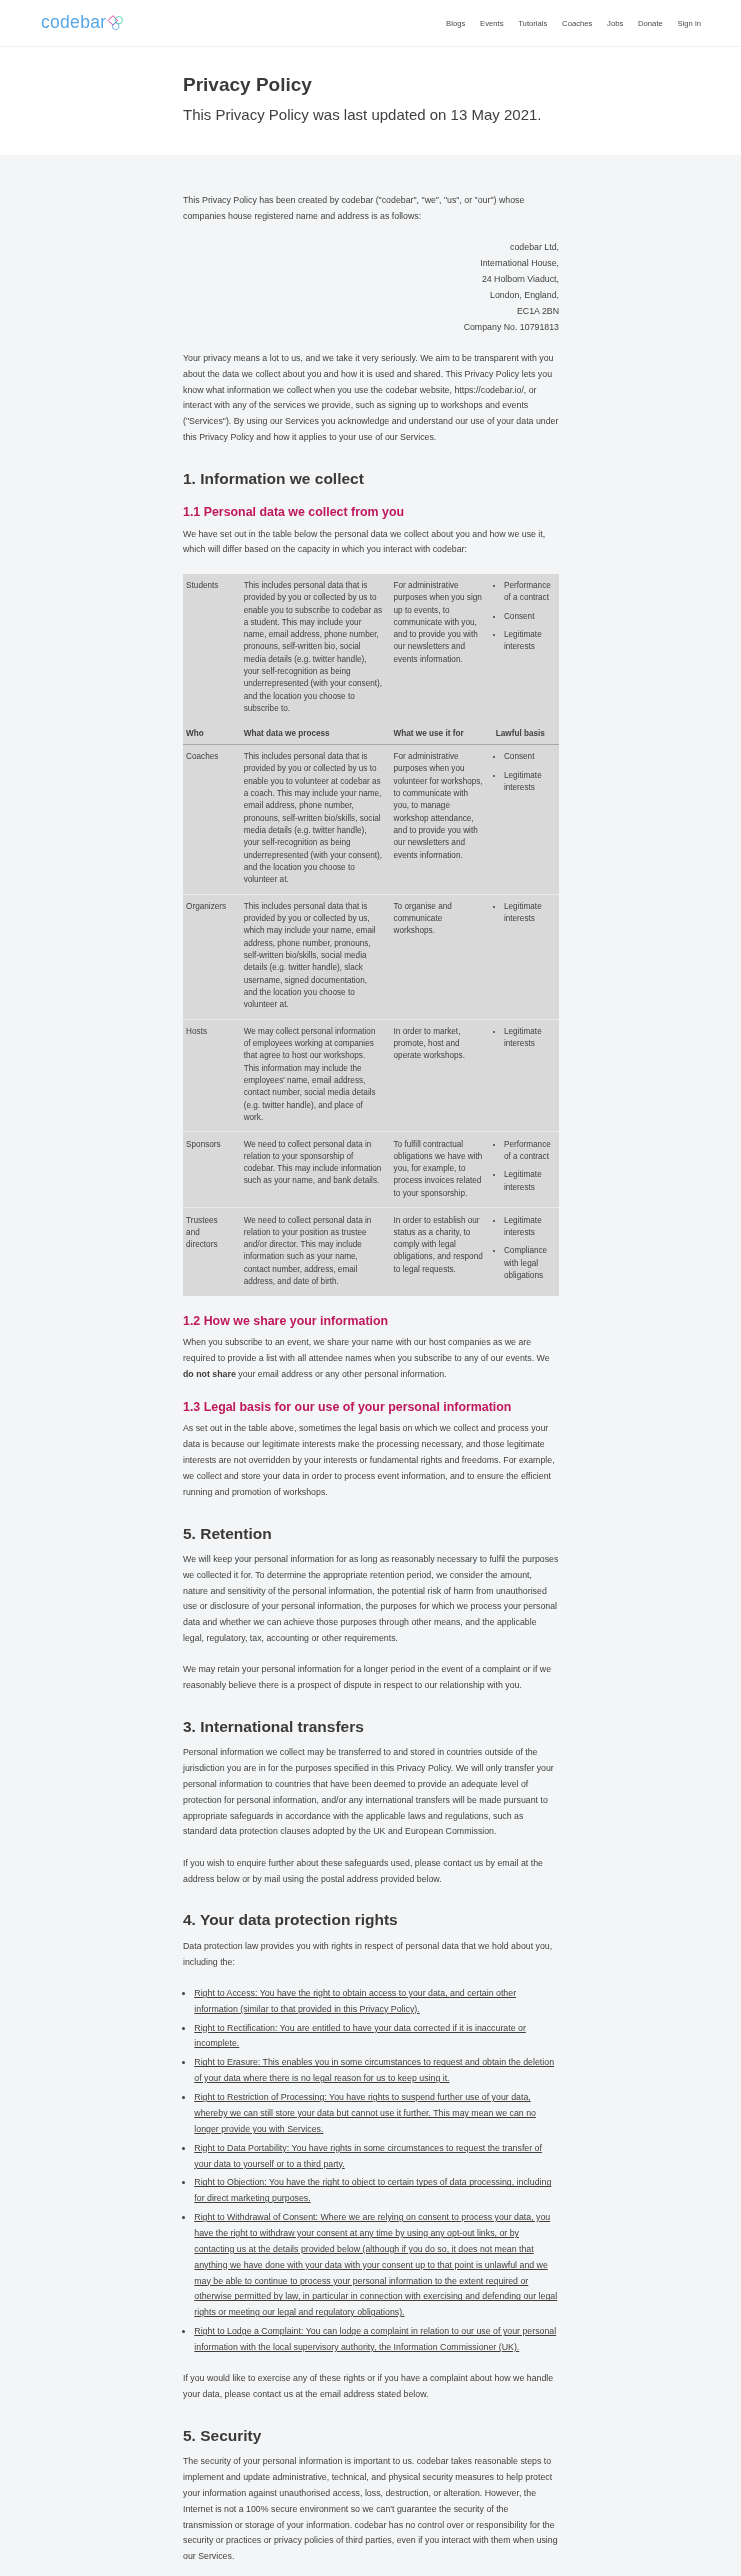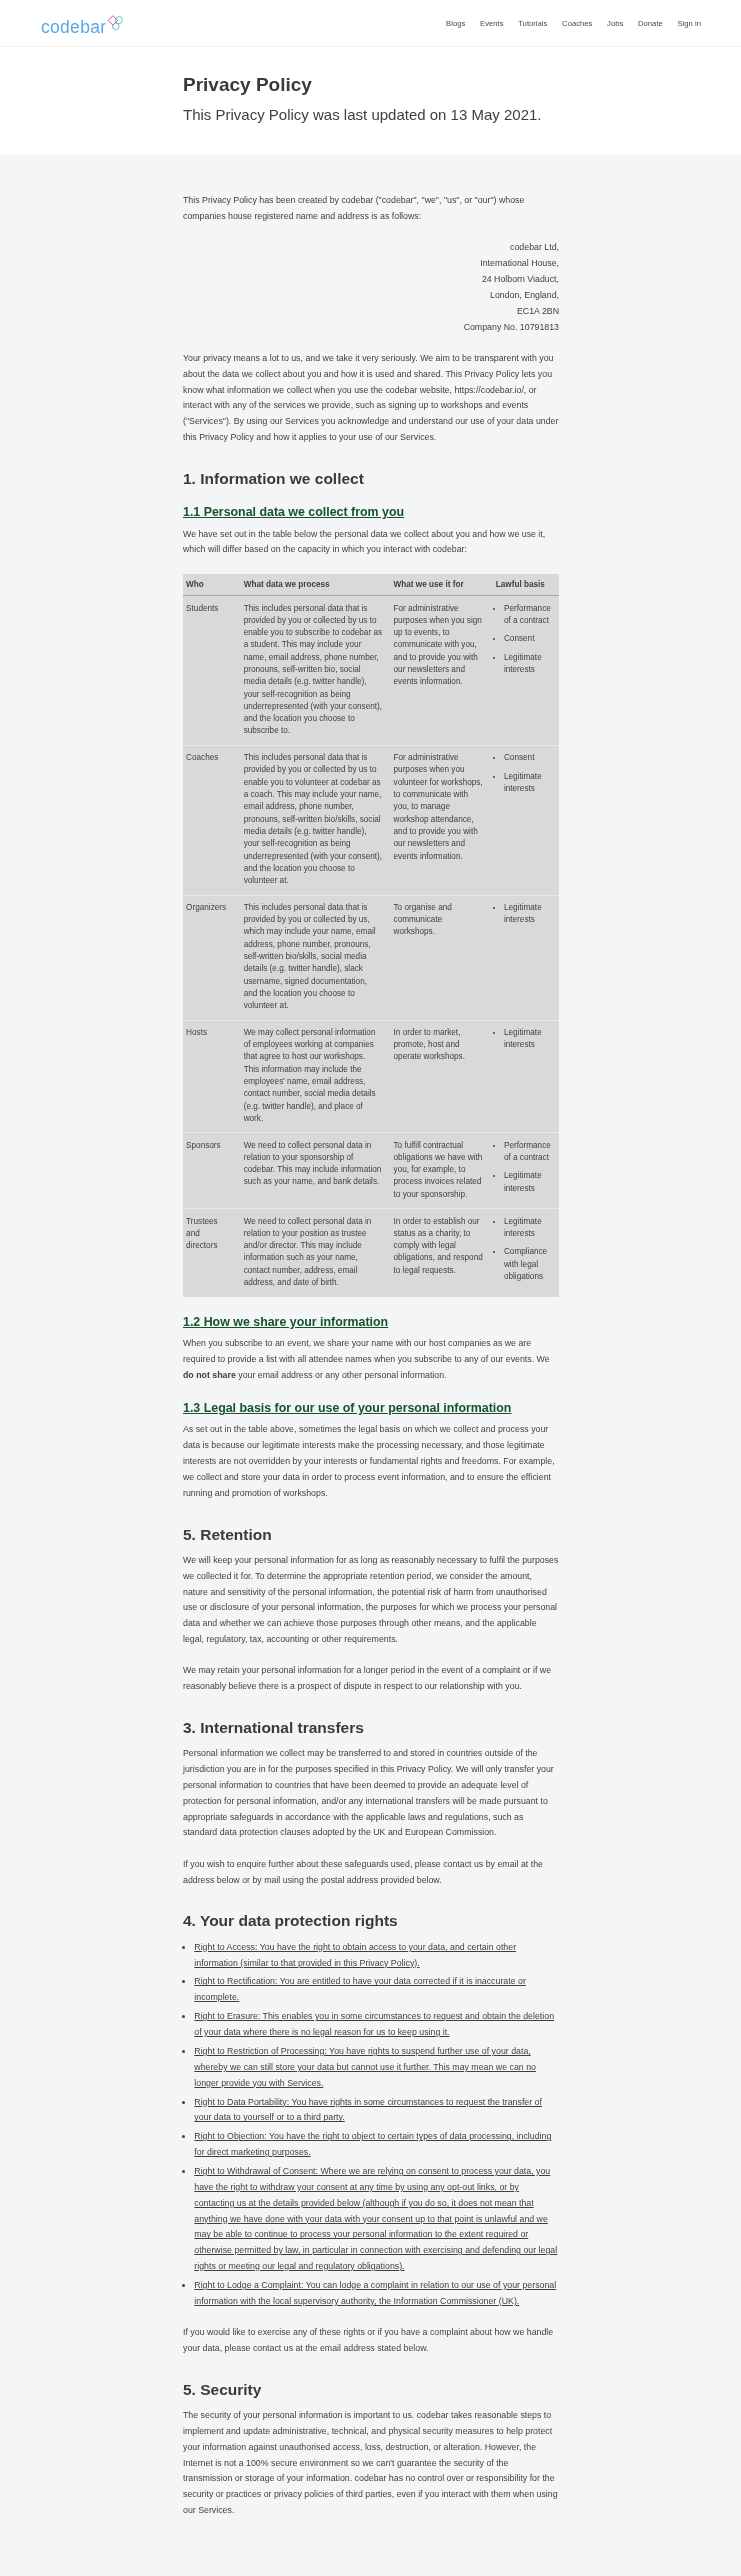--- a/index.html
+++ b/index.html
@@ -2,38 +2,38 @@
 <html style="font-size:8.2px"><head>
 <meta charset="utf-8">
 <style>
   * { box-sizing: border-box; }
   html, body { margin: 0; padding: 0; background: #fff; }
   body { font-family: "Liberation Sans", "DejaVu Sans", sans-serif; color: #3f3f3f; width: 742px; }
 
   
   .site-header { display: flex; align-items: center; justify-content: space-between;
     height: 47px; padding: 0 41px; background: #fff; border-bottom: 0.5px solid #f2f2f2; }
-  .logo { display: flex; align-items: flex-end; text-decoration: none; cursor: pointer; }
+  .logo { display: flex; align-items: center; text-decoration: none; cursor: pointer; }
   .logo-text { font-size: 17.5px; color: #58a6e4; font-weight: 400; letter-spacing: 0.3px; line-height: 1; }
   .logo-mark { margin-left: 1px; margin-top: 5.2px; }
   .top-nav a { margin-left: 12.4px; font-size: 7.7px; color: #4b4b4b; text-decoration: none; }
 
   
   .container { width: 376px; margin: 0 auto; }
   .hero { background: #fff; padding: 27px 0 32px; }
   .hero h1 { margin: 0 0 10.3px; font-size: 19px; font-weight: 600; color: #3a3a3a; }
   .hero p { margin: 0; font-size: 15px; color: #3f3f3f; }
 
   
   .main { background: #f4f5f6; padding: 38px 0 46px; }
   .main p { font-size: 8.8px; line-height: 1.8; margin: 0 0 15.5px; }
   .address { margin: 0 0 15.5px; text-align: right; }
   .address div { font-size: 8.8px; line-height: 1.8; }
   h2 { font-size: 15.5px; font-weight: 600; color: #3a3a3a; margin: 24px 0 9.3px; }
-  h3 { font-size: 12.4px; font-weight: 600; color: #14532d; margin: 17.5px 0 7.2px; text-decoration: underline; }
+  h3 { font-size: 12.4px; font-weight: 600; color: #be185d; margin: 17.5px 0 7.2px; }
 
   
   table.data { width: 100%; border-collapse: collapse; margin: 4.1px 0 18.5px; background: #d9d9d9; }
   table.data th, table.data td { background: #d9d9d9; text-align: left; vertical-align: top;
     font-size: 8.2px; line-height: 1.5; padding: 6.2px 8.2px 7.2px 3.1px; }
   table.data th { font-weight: 700; border-bottom: 1px solid #a6a6a6; padding-top: 5.2px; padding-bottom: 4.1px; }
   table.data tr + tr td { border-top: 1px solid #e9e9e9; }
   .col-who { width: 58px; }
   .col-data { width: 155px; }
   .col-use { width: 105px; }
@@ -99,38 +99,38 @@
 
     <table class="data">
       <colgroup>
         <col class="col-who">
           <col class="col-data">
           <col class="col-use">
           <col class="col-basis">
       </colgroup>
       <tbody>
           <tr>
+        <td>Students</td>
+        <td>This includes personal data that is provided by you or collected by us to enable you to subscribe to codebar as a student. This may include your name, email address, phone number, pronouns, self-written bio, social media details (e.g. twitter handle), your self-recognition as being underrepresented (with your consent), and the location you choose to subscribe to.</td>
+        <td>For administrative purposes when you sign up to events, to communicate with you, and to provide you with our newsletters and events information.</td>
+        <td>
+          <ul class="basis">
+            <li>Performance of a contract</li>
+            <li>Consent</li>
+            <li>Legitimate interests</li>
+          </ul>
+        </td>
+      </tr>
+      <tr>
         <th>Who</th>
         <th>What data we process</th>
         <th>What we use it for</th>
         <th>Lawful basis</th>
       </tr>
       <tr>
-        <td>Students</td>
-        <td>This includes personal data that is provided by you or collected by us to enable you to subscribe to codebar as a student. This may include your name, email address, phone number, pronouns, self-written bio, social media details (e.g. twitter handle), your self-recognition as being underrepresented (with your consent), and the location you choose to subscribe to.</td>
-        <td>For administrative purposes when you sign up to events, to communicate with you, and to provide you with our newsletters and events information.</td>
-        <td>
-          <ul class="basis">
-            <li>Performance of a contract</li>
-            <li>Consent</li>
-            <li>Legitimate interests</li>
-          </ul>
-        </td>
-      </tr>
-      <tr>
         <td>Coaches</td>
         <td>This includes personal data that is provided by you or collected by us to enable you to volunteer at codebar as a coach. This may include your name, email address, phone number, pronouns, self-written bio/skills, social media details (e.g. twitter handle), your self-recognition as being underrepresented (with your consent), and the location you choose to volunteer at.</td>
         <td>For administrative purposes when you volunteer for workshops, to communicate with you, to manage workshop attendance, and to provide you with our newsletters and events information.</td>
         <td>
           <ul class="basis">
             <li>Consent</li>
             <li>Legitimate interests</li>
           </ul>
         </td>
       </tr>
@@ -187,20 +187,21 @@
 
     <h2>5. Retention</h2>
     <p>We will keep your personal information for as long as reasonably necessary to fulfil the purposes we collected it for. To determine the appropriate retention period, we consider the amount, nature and sensitivity of the personal information, the potential risk of harm from unauthorised use or disclosure of your personal information, the purposes for which we process your personal data and whether we can achieve those purposes through other means, and the applicable legal, regulatory, tax, accounting or other requirements.</p>
     <p>We may retain your personal information for a longer period in the event of a complaint or if we reasonably believe there is a prospect of dispute in respect to our relationship with you.</p>
 
     <h2>3. International transfers</h2>
     <p>Personal information we collect may be transferred to and stored in countries outside of the jurisdiction you are in for the purposes specified in this Privacy Policy. We will only transfer your personal information to countries that have been deemed to provide an adequate level of protection for personal information, and/or any international transfers will be made pursuant to appropriate safeguards in accordance with the applicable laws and regulations, such as standard data protection clauses adopted by the UK and European Commission.</p>
     <p>If you wish to enquire further about these safeguards used, please contact us by email at the address below or by mail using the postal address provided below.</p>
 
     <h2>4. Your data protection rights</h2>
+    <p>Data protection law provides you with rights in respect of personal data that we hold about you, including the:</p>
     <ul class="rights">
       <li>Right to Access: You have the right to obtain access to your data, and certain other information (similar to that provided in this Privacy Policy).</li>
       <li>Right to Rectification: You are entitled to have your data corrected if it is inaccurate or incomplete.</li>
       <li>Right to Erasure: This enables you in some circumstances to request and obtain the deletion of your data where there is no legal reason for us to keep using it.</li>
       <li>Right to Restriction of Processing: You have rights to suspend further use of your data, whereby we can still store your data but cannot use it further. This may mean we can no longer provide you with Services.</li>
       <li>Right to Data Portability: You have rights in some circumstances to request the transfer of your data to yourself or to a third party.</li>
       <li>Right to Objection: You have the right to object to certain types of data processing, including for direct marketing purposes.</li>
       <li>Right to Withdrawal of Consent: Where we are relying on consent to process your data, you have the right to withdraw your consent at any time by using any opt-out links, or by contacting us at the details provided below (although if you do so, it does not mean that anything we have done with your data with your consent up to that point is unlawful and we may be able to continue to process your personal information to the extent required or otherwise permitted by law, in particular in connection with exercising and defending our legal rights or meeting our legal and regulatory obligations).</li>
       <li>Right to Lodge a Complaint: You can lodge a complaint in relation to our use of your personal information with the local supervisory authority, the Information Commissioner (UK).</li>
     </ul>

